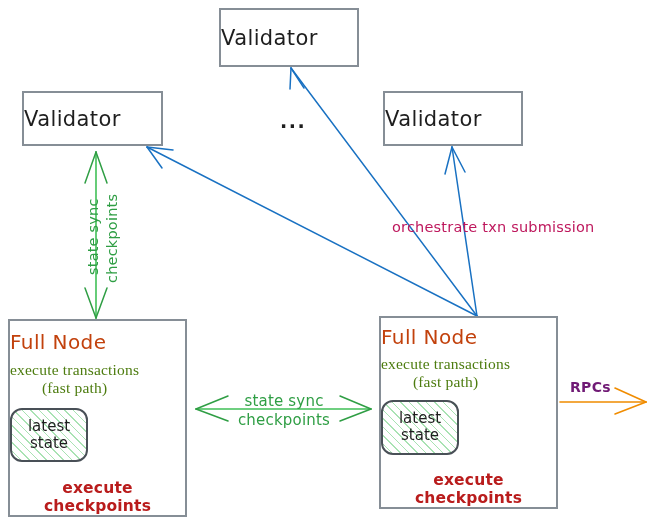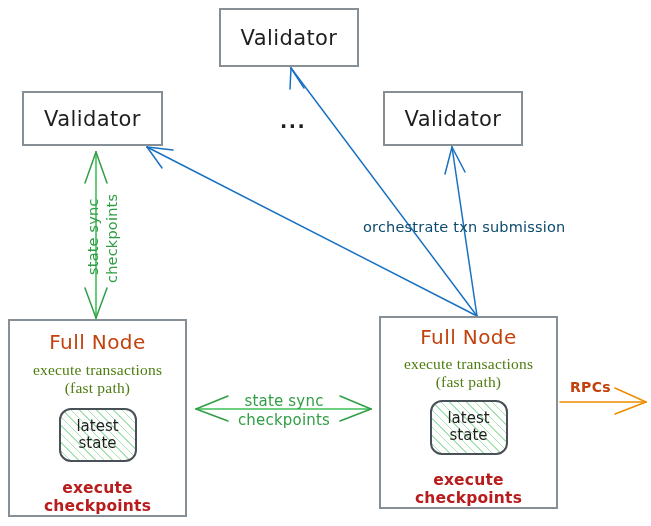--- a/index.html
+++ b/index.html
@@ -23,21 +23,21 @@
     height: 526px;
     pointer-events: none;
   }
   .node-box {
     position: absolute;
     box-sizing: border-box;
     border: 2px solid #868e96;
     background: #ffffff;
     display: flex;
     flex-direction: column;
-    align-items: center;
+    align-items: flex-start;
   }
   .validator-box {
     justify-content: center;
   }
   .validator-label {
     font-size: 21px;
     color: #1e1e1e;
     letter-spacing: 0.4px;
   }
   .fullnode-title {
@@ -89,33 +89,34 @@
     font-size: 19px;
     color: #1e1e1e;
     letter-spacing: 1.5px;
     font-weight: 700;
   }
   .edge-label {
     position: absolute;
     white-space: nowrap;
   }
   .lbl-blue {
-    color: #0c4a6e;
+    color: #be185d;
     font-size: 14.5px;
     letter-spacing: 0.2px;
+    margin-left: 29px;
   }
   .lbl-green {
     color: #2f9e44;
     font-size: 15px;
     letter-spacing: 0.2px;
     text-align: center;
     line-height: 1.25;
   }
   .lbl-orange {
-    color: #c2410c;
+    color: #701a75;
     font-size: 14px;
     font-weight: 700;
     letter-spacing: 0.3px;
   }
   .vert-label {
     position: absolute;
     transform-origin: left top;
     transform: rotate(-90deg);
     color: #2f9e44;
     font-size: 14.5px;

